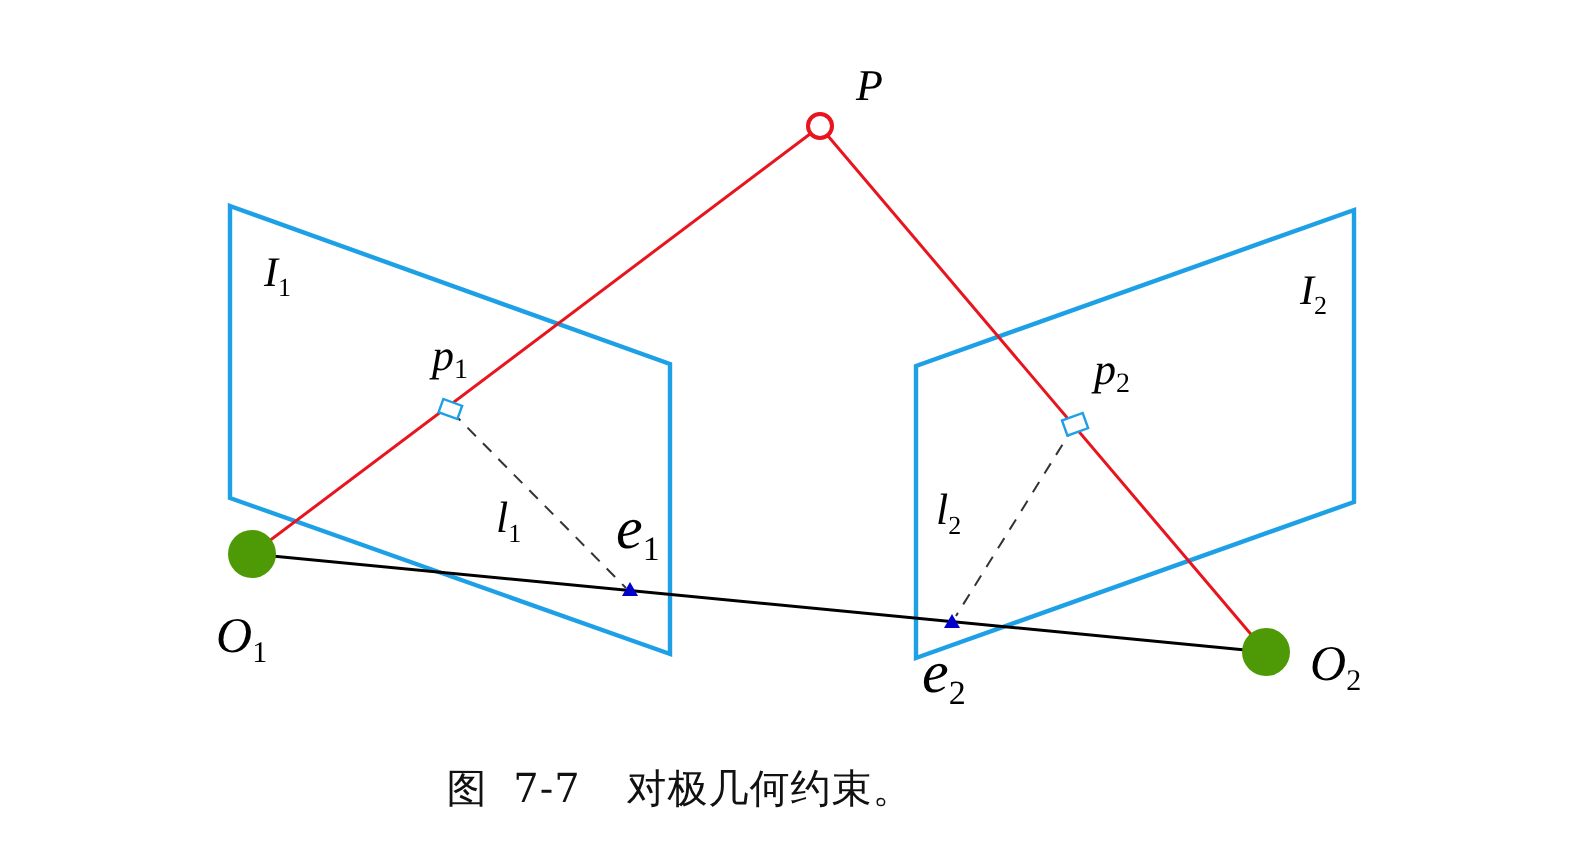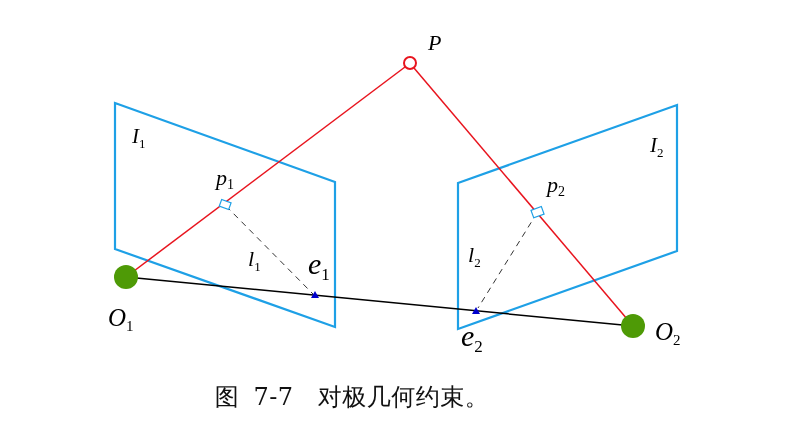--- a/index.html
+++ b/index.html
@@ -1,21 +1,21 @@
 <!DOCTYPE html>
 <html><head>
 <meta charset="utf-8">
 <style>
   html, body { margin:0; padding:0; background:#ffffff; }
   body { width:798px; height:425px; position:relative; overflow:hidden; }
   svg { position:absolute; left:0; top:0; }
   .lbl { font-family:"Liberation Serif", "DejaVu Serif", serif; font-style:italic; fill:#000; }
   .sub { font-family:"Liberation Serif", "DejaVu Serif", serif; font-style:normal; fill:#000; }
-  .caption { position:absolute; left:12px; width:680px; top:381px; text-align:center;
-    font-family:"DejaVu Serif", "Liberation Serif", serif; font-size:24px; color:#111; letter-spacing:0.5px; }
+  .caption { position:absolute; left:0; width:680px; top:381px; text-align:center;
+    font-family:"DejaVu Serif", "Liberation Serif", serif; font-size:20px; color:#111; letter-spacing:0.5px; }
   .caption .num { margin:0 16px 0 6px; }
 </style>
 </head>
 <body>
 
 <svg width="798" height="425" viewBox="0 0 798 425">
 
   <polygon points="115,103 335,182 335,327 115,249" fill="none" stroke="#1ea0e6" stroke-width="2.2"></polygon>
   <polygon points="458,183 677,105 677,251 458,329" fill="none" stroke="#1ea0e6" stroke-width="2.2"></polygon>
 

